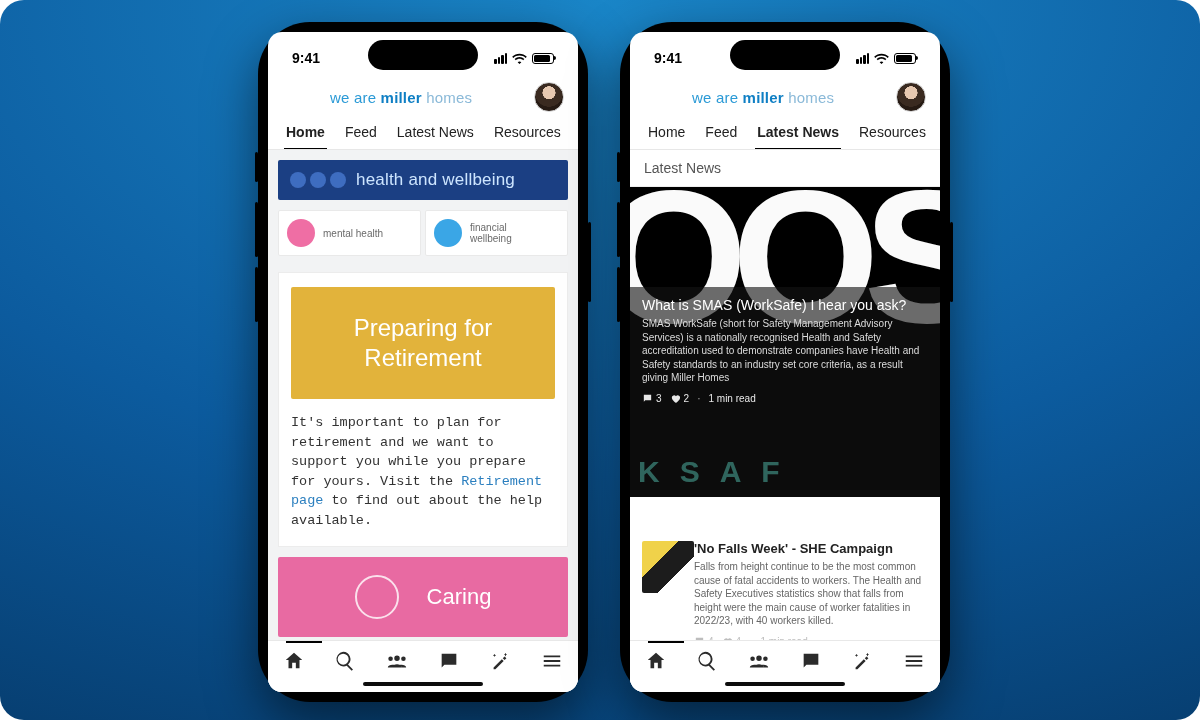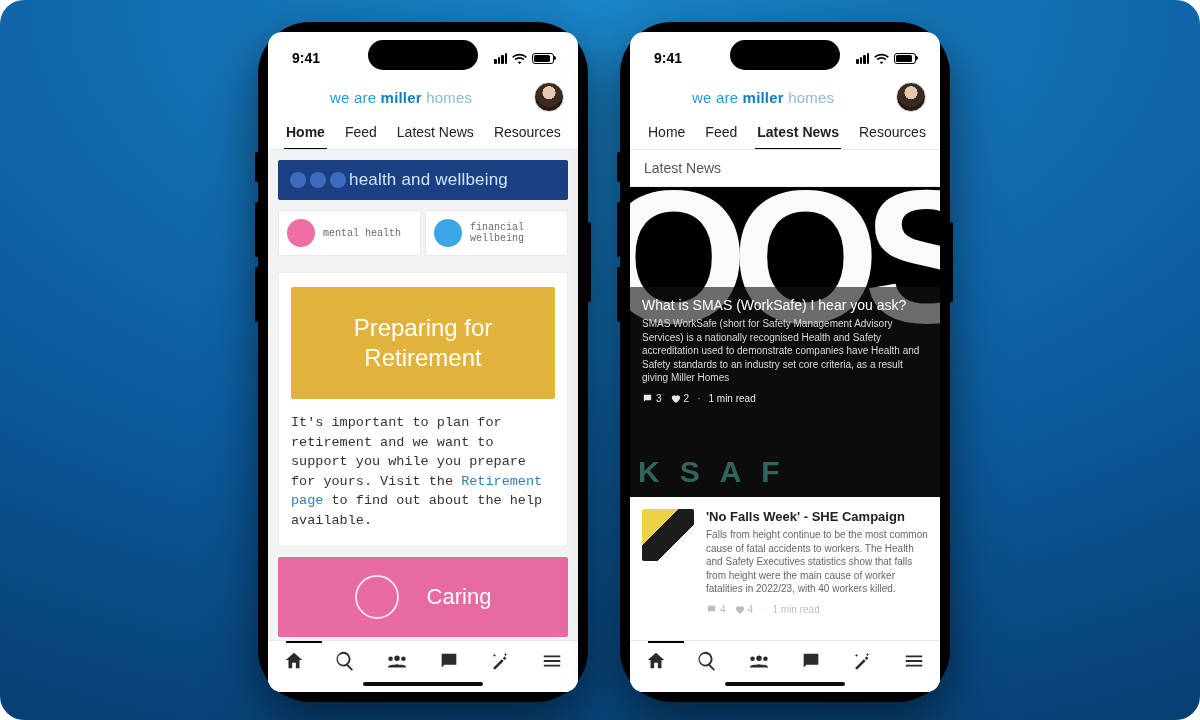--- a/index.html
+++ b/index.html
@@ -28,25 +28,25 @@
   .brand .thin{color:#2b9ad6;font-weight:300;}
   .brand .bold{color:#0f7fc4;font-weight:700;}
   .brand .light{color:#8ab9d8;font-weight:300;}
   .avatar{width:28px;height:28px;border-radius:50%;background:radial-gradient(circle at 50% 35%,#e6c8b0 0 28%,#3a2a20 29% 60%,#261a13 61% 100%);border:1px solid #d6d6d6;}
   .tabs{display:flex;gap:0;padding:0 8px;border-bottom:1px solid #e7e7e7;font-size:14px;overflow:hidden;white-space:nowrap;}
   .tab{padding:8px 10px 9px;color:#222;position:relative;}
   .tab.active{font-weight:600;}
   .tab.active::after{content:"";position:absolute;left:8px;right:8px;bottom:-1px;height:2px;background:#000;}
   .body{flex:1;overflow:hidden;background:#f2f3f4;}
   
-  .hw-banner{margin:10px;background:#1b3f83;color:#cde5ff;display:flex;align-items:center;gap:3px;padding:10px 12px;border-radius:2px;}
+  .hw-banner{margin:10px;background:#1b3f83;color:#cde5ff;display:flex;align-items:center;gap:10px;padding:10px 12px;border-radius:2px;}
   .hw-icons{display:flex;gap:4px;}
   .hw-icons span{width:16px;height:16px;border-radius:50%;background:#3e6dc0;display:inline-block;}
   .hw-banner .ttl{font-size:17px;font-weight:400;letter-spacing:.2px;}
-  .tiles{display:flex;gap:4px;margin:0 10px;font-family:Liberation Mono, monospace;}
+  .tiles{display:flex;gap:4px;margin:0 10px;}
   .tile{flex:1;background:#fff;border:1px solid #e9e9e9;border-radius:2px;display:flex;align-items:center;gap:8px;padding:8px;}
   .tile .dot{width:28px;height:28px;border-radius:50%;}
   .tile.mh .dot{background:#ef6ea4;}
   .tile.fw .dot{background:#3aa6e6;}
   .tile .lbl{font-size:10px;color:#6a6a6a;line-height:1.1;}
   .card{background:#fff;margin:16px 10px 10px;padding:14px 12px 16px;border:1px solid #ececec;}
   .ret-banner{background:#e2b33b;color:#fff;display:flex;align-items:center;justify-content:center;font-size:24px;line-height:1.25;text-align:center;font-weight:400;padding:26px 10px;border-radius:2px;}
   .card p{font-size:13.5px;color:#333;line-height:1.45;margin:14px 0 0;font-family:Liberation Mono, monospace;}
   .card a{color:#2b7fbf;text-decoration:none;}
   .pink-card{background:#e86aa2;margin:0 10px;height:80px;border-radius:2px;display:flex;align-items:center;justify-content:center;color:#fff;font-size:22px;gap:16px;}
@@ -59,21 +59,21 @@
   .ln-head{font-size:14px;color:#555;padding:10px 14px;border-bottom:1px solid #eee;background:#fff;}
   .feature{position:relative;height:310px;background:#000;color:#fff;overflow:hidden;}
   .feature .big{position:absolute;left:-30px;top:-40px;font-size:190px;font-weight:800;letter-spacing:-16px;color:#fff;opacity:.98;}
   .feature .small{position:absolute;left:8px;bottom:8px;font-size:30px;font-weight:800;letter-spacing:20px;color:#5eead4;}
   .feature .overlay{position:absolute;left:0;right:0;bottom:0;top:100px;background:rgba(20,20,20,.62);padding:10px 12px 8px;display:flex;flex-direction:column;box-sizing:border-box;}
   .feature .ft{font-size:14px;font-weight:500;margin-bottom:4px;}
   .feature .fd{font-size:10px;line-height:1.35;color:#dcdcdc;}
   .feature .meta{display:flex;align-items:center;gap:8px;font-size:10px;color:#e8e8e8;margin-top:8px;}
   .mini{width:11px;height:11px;fill:#e8e8e8;}
   .dot-sep{opacity:.7;}
-  .article{display:flex;gap:12px;background:#fff;padding:12px;}
+  .article{display:flex;background:#fff;padding:12px;margin-top:32px;}
   .thumb{width:52px;height:52px;background:linear-gradient(135deg,#f0d24a 0 35%,#1c1c1c 35% 65%,#fff 65% 100%);border-radius:2px;flex:none;}
   .article .at{font-size:13px;font-weight:600;color:#222;margin:0 0 4px;}
   .article .ad{font-size:10px;color:#666;line-height:1.35;margin:0;}
   .article .meta{display:flex;align-items:center;gap:8px;font-size:10px;color:#bdbdbd;margin-top:8px;}
   .article .meta .mini{fill:#bdbdbd;}
   .mi{display:inline-flex;align-items:center;gap:3px;}
 </style>
 </head>
 <body>
 

